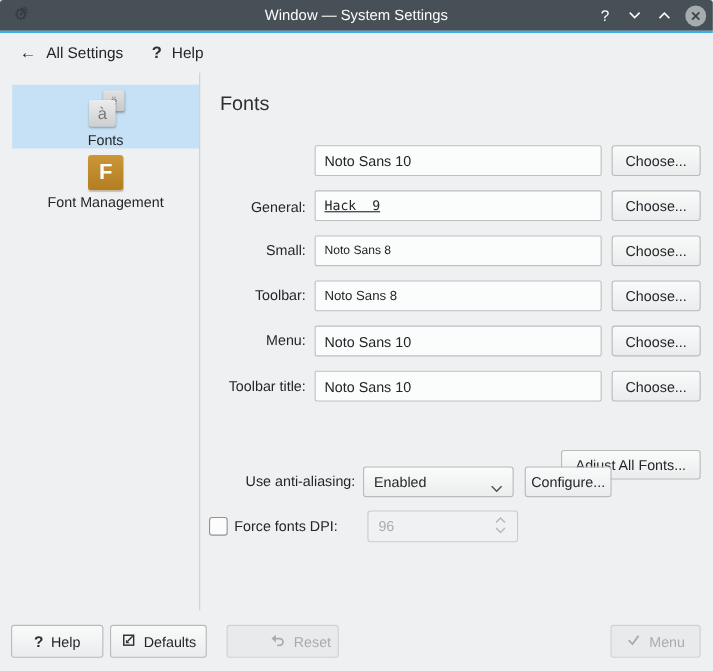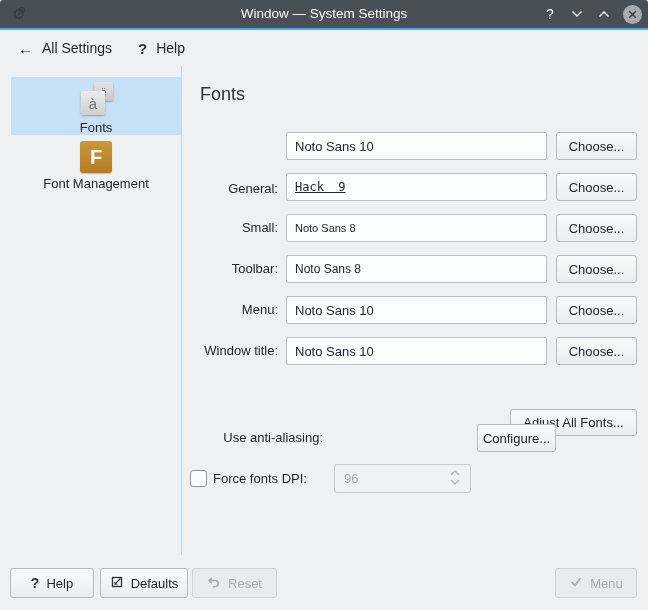--- a/index.html
+++ b/index.html
@@ -123,21 +123,21 @@
     background:#f0f1f2; border:1px solid #c9cccd; border-radius:3px;
     display:flex; align-items:center; padding-left:9px;
     font-size:13px; color:#a9abad;
   }
   .spin-arrows { position:absolute; right:10px; top:5px; display:flex; flex-direction:column; gap:3px; }
 
   
   .footer-btn { position:absolute; top:568px; height:30px; }
   .fb-help     { left:10px;  width:84px; }
   .fb-defaults { left:100px; width:88px; }
-  .fb-reset    { left:192px; width:85px; }
+  .fb-reset    { left:206px; width:102px;justify-content:flex-end; }
   .fb-apply    { left:555px; width:82px; }
   .fb-q { font-size:14px; font-weight:700; color:#2b3035; }
 </style>
 </head>
 <body>
 
 <div class="window">
 
   <div class="titlebar">
     <div class="app-icon">
@@ -205,27 +205,35 @@
   <button class="btn choose-btn" style="top:214px;">Choose...</button>
 
   <div class="row-label" style="top:255px;">Toolbar:</div>
   <div class="field tbsize" style="top:255px;">Noto Sans 8</div>
   <button class="btn choose-btn" style="top:255px;">Choose...</button>
 
   <div class="row-label" style="top:296px;">Menu:</div>
   <div class="field" style="top:296px;">Noto Sans 10</div>
   <button class="btn choose-btn" style="top:296px;">Choose...</button>
 
-  <div class="row-label" style="top:337px;">Window title:</div>
+  <div class="row-label" style="top:337px;">Toolbar title:</div>
   <div class="field" style="top:337px;">Noto Sans 10</div>
   <button class="btn choose-btn" style="top:337px;">Choose...</button>
 
   <button class="btn adjust-btn">Adjust All Fonts...</button>
 
   <div class="aa-label" style="top:424px;">Use anti-aliasing:</div>
+  <div class="combo">
+    <span>Enabled</span>
+    <span class="chev">
+      <svg width="11" height="7" viewBox="0 0 11 7">
+          <polyline points="1,1 5.5,5.5 10,1" fill="none" stroke="#4a5054" stroke-width="1.3"></polyline>
+        </svg>
+    </span>
+  </div>
   <button class="btn configure-btn">Configure...</button>
 
   <div class="checkbox"></div>
   <div class="dpi-label">Force fonts DPI:</div>
   <div class="spinbox">
     <span>96</span>
     <span class="spin-arrows">
       <svg width="10" height="6" viewBox="0 0 10 6">
           <polyline points="1,5 5,1 9,5" fill="none" stroke="#b4b7b9" stroke-width="1.3"></polyline>
         </svg>

